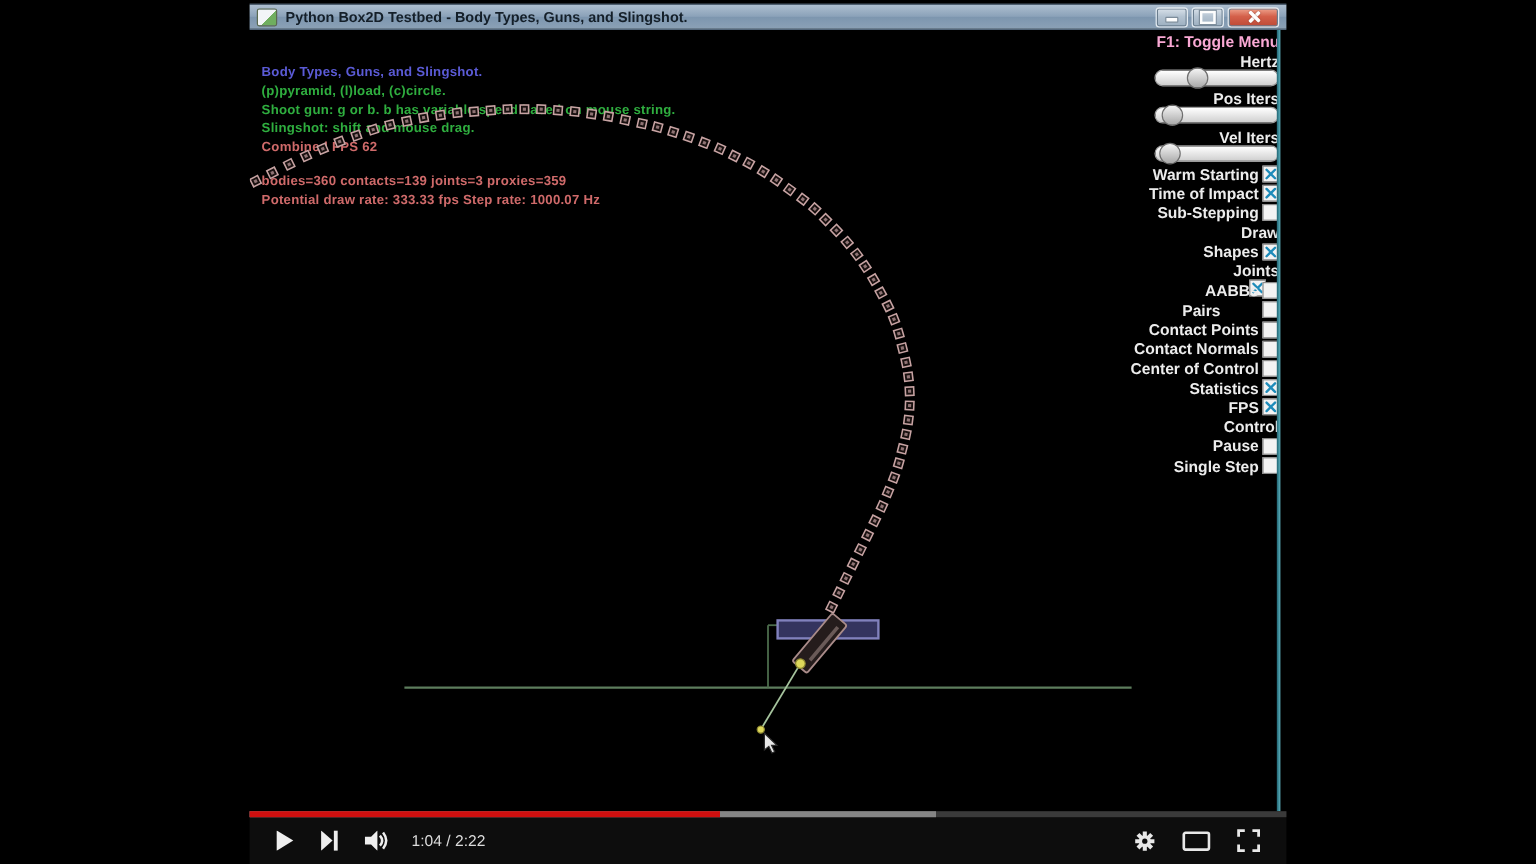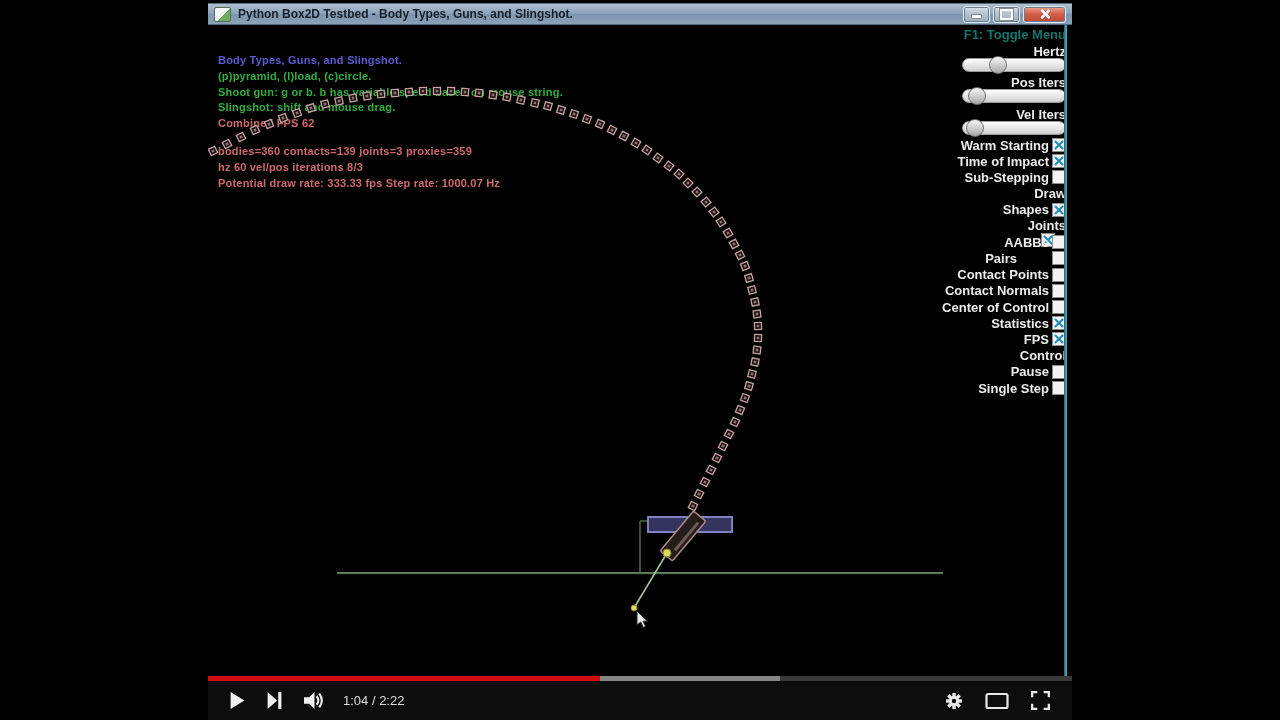--- a/index.html
+++ b/index.html
@@ -33,21 +33,21 @@
   #overlay{position:absolute;left:10px;top:28px;font-size:11px;font-weight:700;
     line-height:15.8px;letter-spacing:.2px;white-space:nowrap;}
   #scene{position:absolute;left:0;top:0;width:864px;height:651px;}
   .wborder{position:absolute;left:856px;top:25px;width:3px;height:695px;
     background:linear-gradient(90deg,#1f6472,#5fb3c0);}
 
   
   #panel{position:absolute;top:0;right:6px;width:190px;height:430px;
     font-size:13px;font-weight:700;color:#ececec;}
   .prow{position:absolute;right:0;display:flex;align-items:center;height:16px;white-space:nowrap;}
-  .prow.f1{color:#0f766e;}
+  .prow.f1{color:#f9a8d4;}
   .cbox{width:12px;height:12px;margin-left:3px;background:#f3f3f3;border:1px solid #8a8a8a;
     position:relative;flex:0 0 auto;}
   .cbox.checked::before,.cbox.checked::after{content:"";position:absolute;left:5px;top:0;
     width:2px;height:12px;background:#1f8cba;border-radius:1px;}
   .cbox.checked::before{transform:rotate(45deg);}
   .cbox.checked::after{transform:rotate(-45deg);}
   .strack{position:absolute;right:0;width:102px;height:12px;border:1px solid #9a9a9a;
     border-radius:7px;background:linear-gradient(#ffffff,#cfcfcf);}
   .sthumb{position:absolute;top:-3px;width:16px;height:16px;border-radius:50%;
     border:1px solid #6f6f6f;background:linear-gradient(#f5f5f5,#a8a8a8);}
@@ -87,21 +87,20 @@
     </div>
 
     <div class="sim">
       <div id="overlay">
           <div style="color: rgb(91, 91, 214);">Body Types, Guns, and Slingshot.</div>
           <div style="color: rgb(47, 174, 63);">(p)pyramid, (l)load, (c)circle.</div>
           <div style="color: rgb(47, 174, 63);">Shoot gun: g or b. b has variable speed based on mouse string.</div>
           <div style="color: rgb(47, 174, 63);">Slingshot: shift and mouse drag.</div>
           <div style="color: rgb(207, 106, 106);">Combined FPS 62</div>
           <div style="color: rgb(207, 106, 106); margin-top: 12px;">bodies=360 contacts=139 joints=3 proxies=359</div>
-          <div style="color: rgb(207, 106, 106);">hz 60 vel/pos iterations 8/3</div>
           <div style="color: rgb(207, 106, 106);">Potential draw rate: 333.33 fps Step rate: 1000.07 Hz</div>
         </div>
       <svg id="scene" viewBox="0 0 864 651">
           <rect x="1.5" y="122.5" width="7" height="7" fill="#18100f" stroke="#c7a3a3" stroke-width="1.3" transform="rotate(-26.56505117707799 5 126)"></rect>
           <rect x="3.7" y="124.7" width="2.6" height="2.6" fill="#8f7374" transform="rotate(-26.56505117707799 5 126)"></rect>
           <rect x="15.5" y="115.5" width="7" height="7" fill="#18100f" stroke="#c7a3a3" stroke-width="1.3" transform="rotate(-26.56505117707799 19 119)"></rect>
           <rect x="17.7" y="117.7" width="2.6" height="2.6" fill="#8f7374" transform="rotate(-26.56505117707799 19 119)"></rect>
           <rect x="29.5" y="108.5" width="7" height="7" fill="#18100f" stroke="#c7a3a3" stroke-width="1.3" transform="rotate(-26.56505117707799 33 112)"></rect>
           <rect x="31.7" y="110.7" width="2.6" height="2.6" fill="#8f7374" transform="rotate(-26.56505117707799 33 112)"></rect>
           <rect x="43.5" y="101.5" width="7" height="7" fill="#18100f" stroke="#c7a3a3" stroke-width="1.3" transform="rotate(-24.904768808095184 47 105)"></rect>

